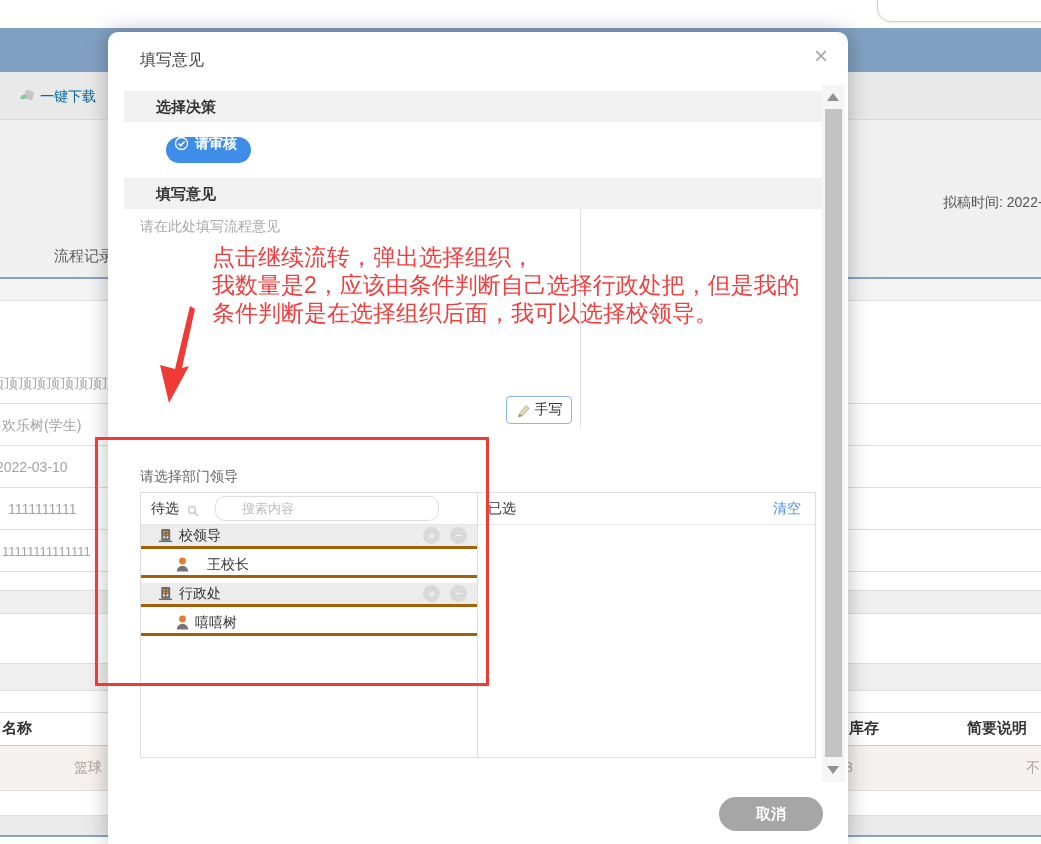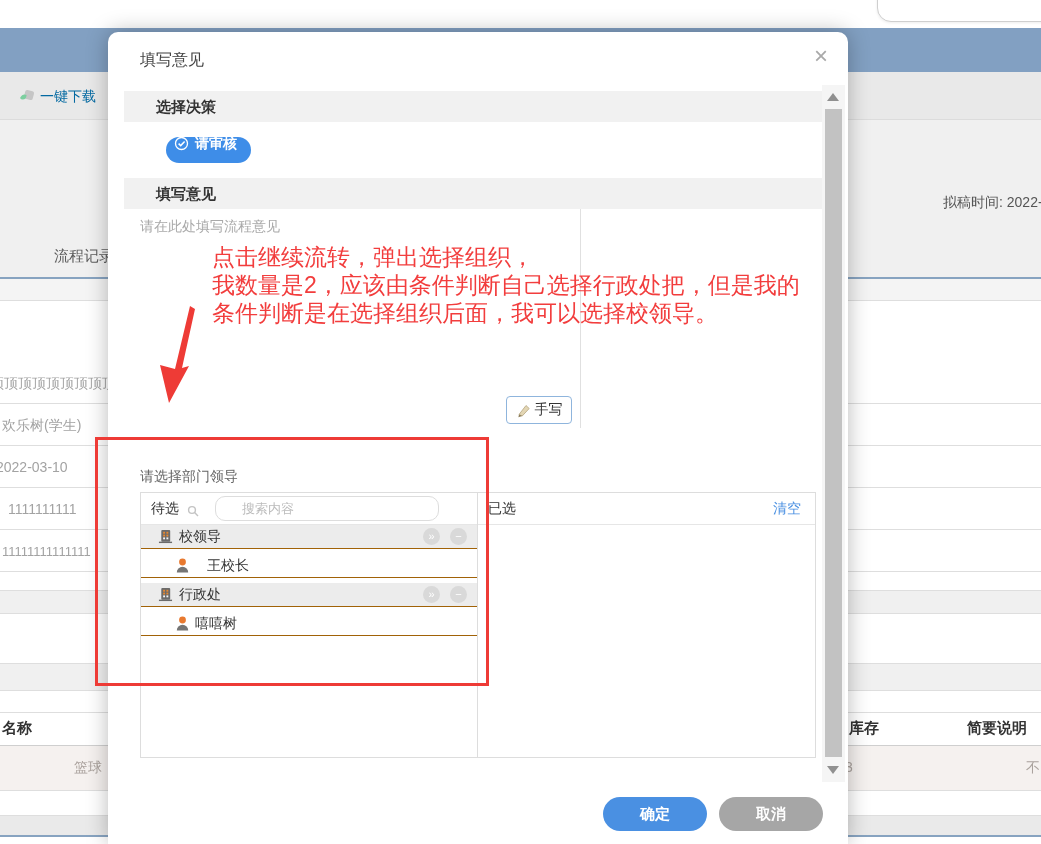--- a/index.html
+++ b/index.html
@@ -49,21 +49,21 @@
   .p-head { position:absolute; left:0; top:0; width:100%; height:32px; border-bottom:1px solid #e6e6e6;
             display:flex; align-items:center; padding:0 10px;gap:36px; }
   .p-lbl { font-size:14px; color:#333; white-space:nowrap; }
   .srch { width:224px; height:25px; border:1px solid #ddd; border-radius:10px;
           font-size:13px; color:#666; padding:0 6px 0 26px; outline:none;
           font-family:"Liberation Sans","DejaVu Sans",sans-serif; }
   .srch::placeholder { color:#bbb; }
   .srch-ico { position:absolute; left:46px; top:10px; }
   .clear-lnk { margin-left:auto; font-size:14px; color:#4a90e2; cursor:pointer; padding-right:4px; }
   .trow { position:absolute; left:0; width:336px; height:24px; display:flex; align-items:center;
-          border-bottom:1px solid #a16207; font-size:14px; color:#333; cursor:pointer; }
+          border-bottom:3px solid #a16207; font-size:14px; color:#333; cursor:pointer; }
   .trow.grp { background:#ececec; padding-left:17px; }
   .trow.per { background:#fff; padding-left:35px; }
   .trow .nm { margin-left:6px; }
   .cbtn { width:17px; height:17px; border-radius:50%; background:#d9d9d9; color:#fff;
           font-size:11px; line-height:16px; text-align:center; cursor:pointer; flex:0 0 17px; }
   .cbtn.mv { margin-left:auto; }
   .cbtn.rm { margin-left:10px; margin-right:10px; }
   .btn { top:765px; width:104px; height:34px; border:none; border-radius:17px; color:#fff;
          font-size:15px; font-weight:bold; cursor:pointer;
          font-family:"Liberation Sans","DejaVu Sans",sans-serif; }
@@ -240,21 +240,20 @@
       </div>
     </div>
 
     <div class="abs panel panel-r">
       <div class="p-head" style="border-bottom:1px solid #e6e6e6;">
         <span class="p-lbl">已选</span>
         <span class="clear-lnk">清空</span>
       </div>
     </div>
 
-    <button class="abs btn btn-ok">确定</button>
     <button class="abs btn btn-no">取消</button>
 
     <div class="abs sbar">
       <div class="tri-up"></div>
       <div class="sthumb"></div>
       <div class="tri-dn"></div>
     </div>
   </div>
 
   <div class="abs a-rect"></div>

